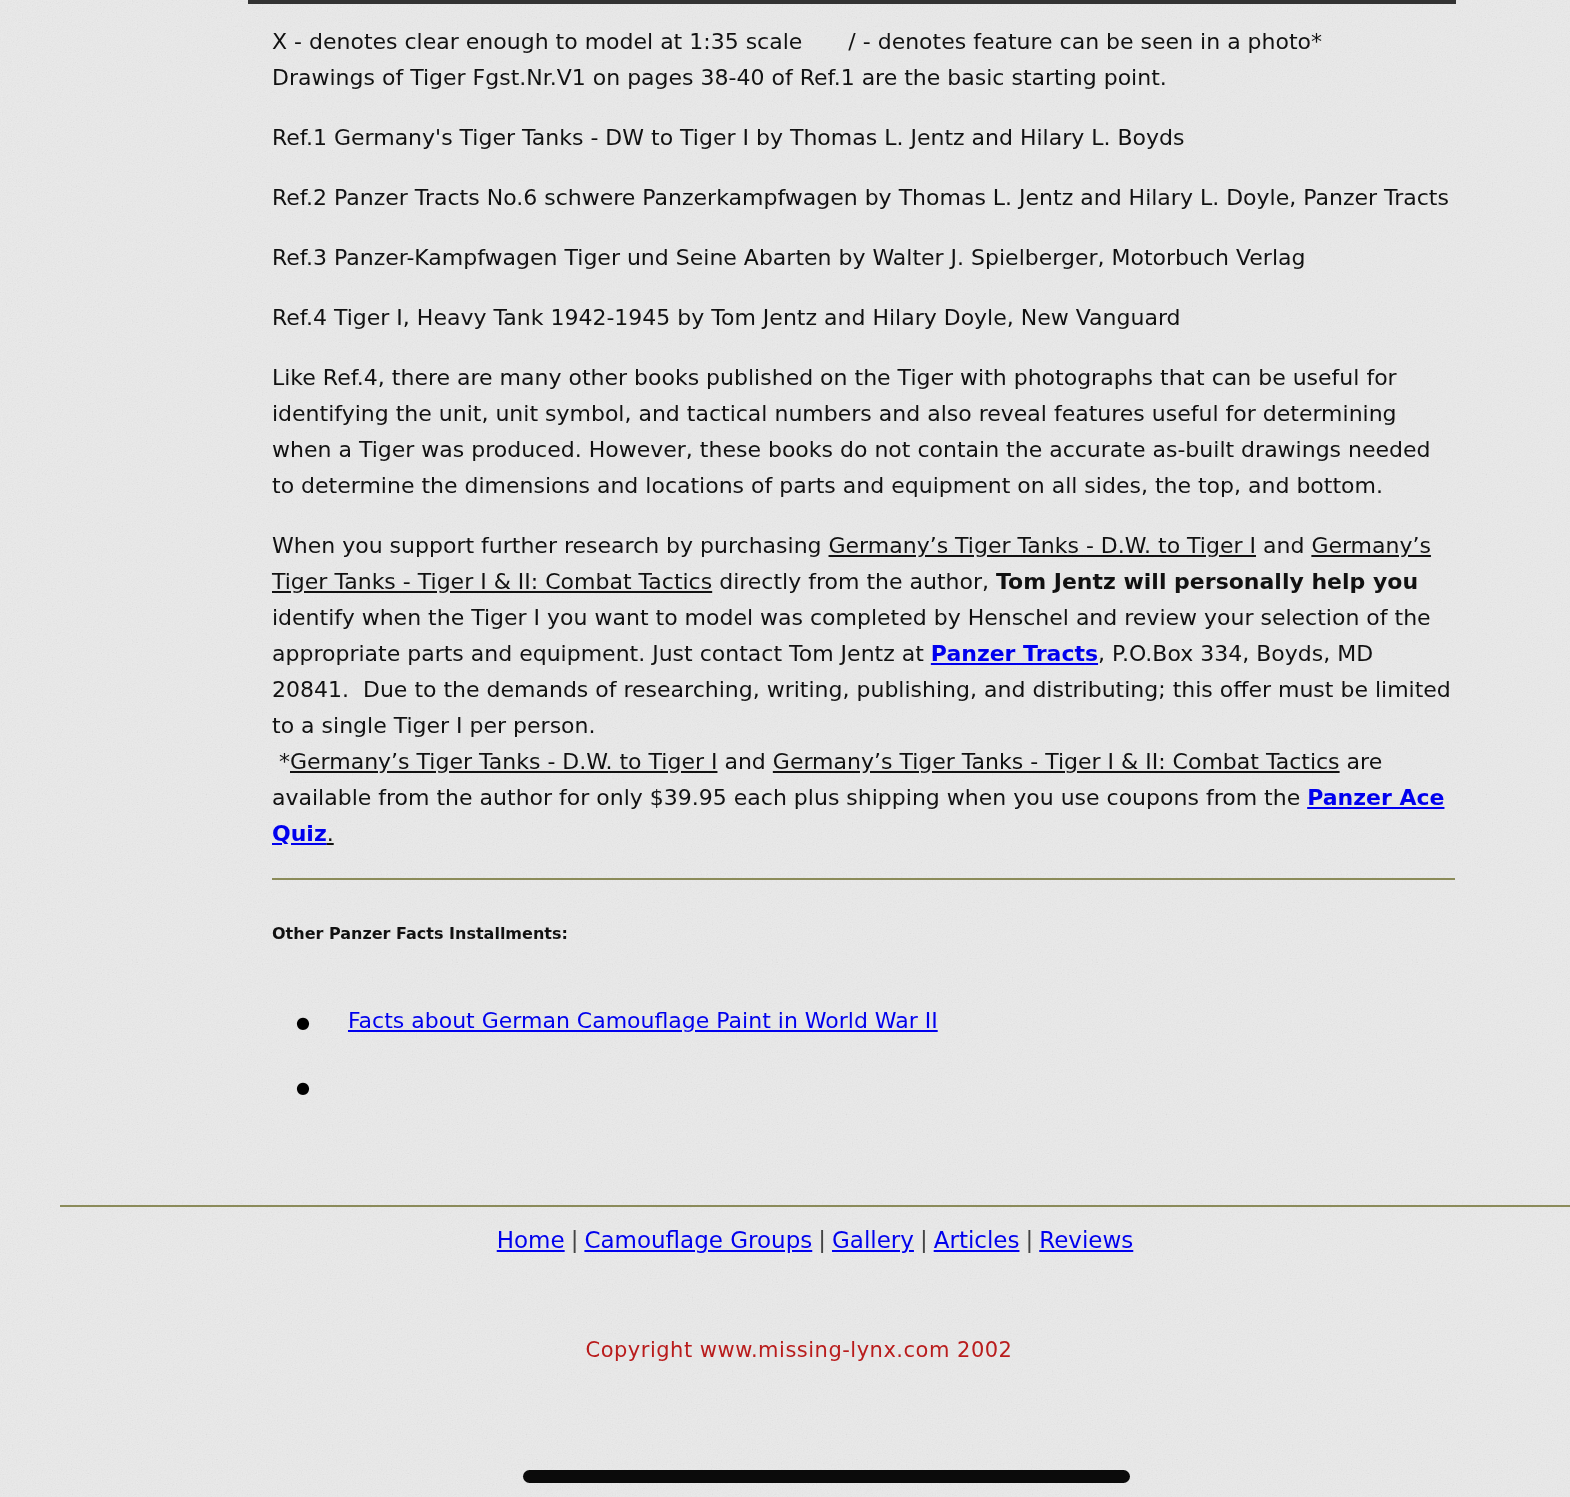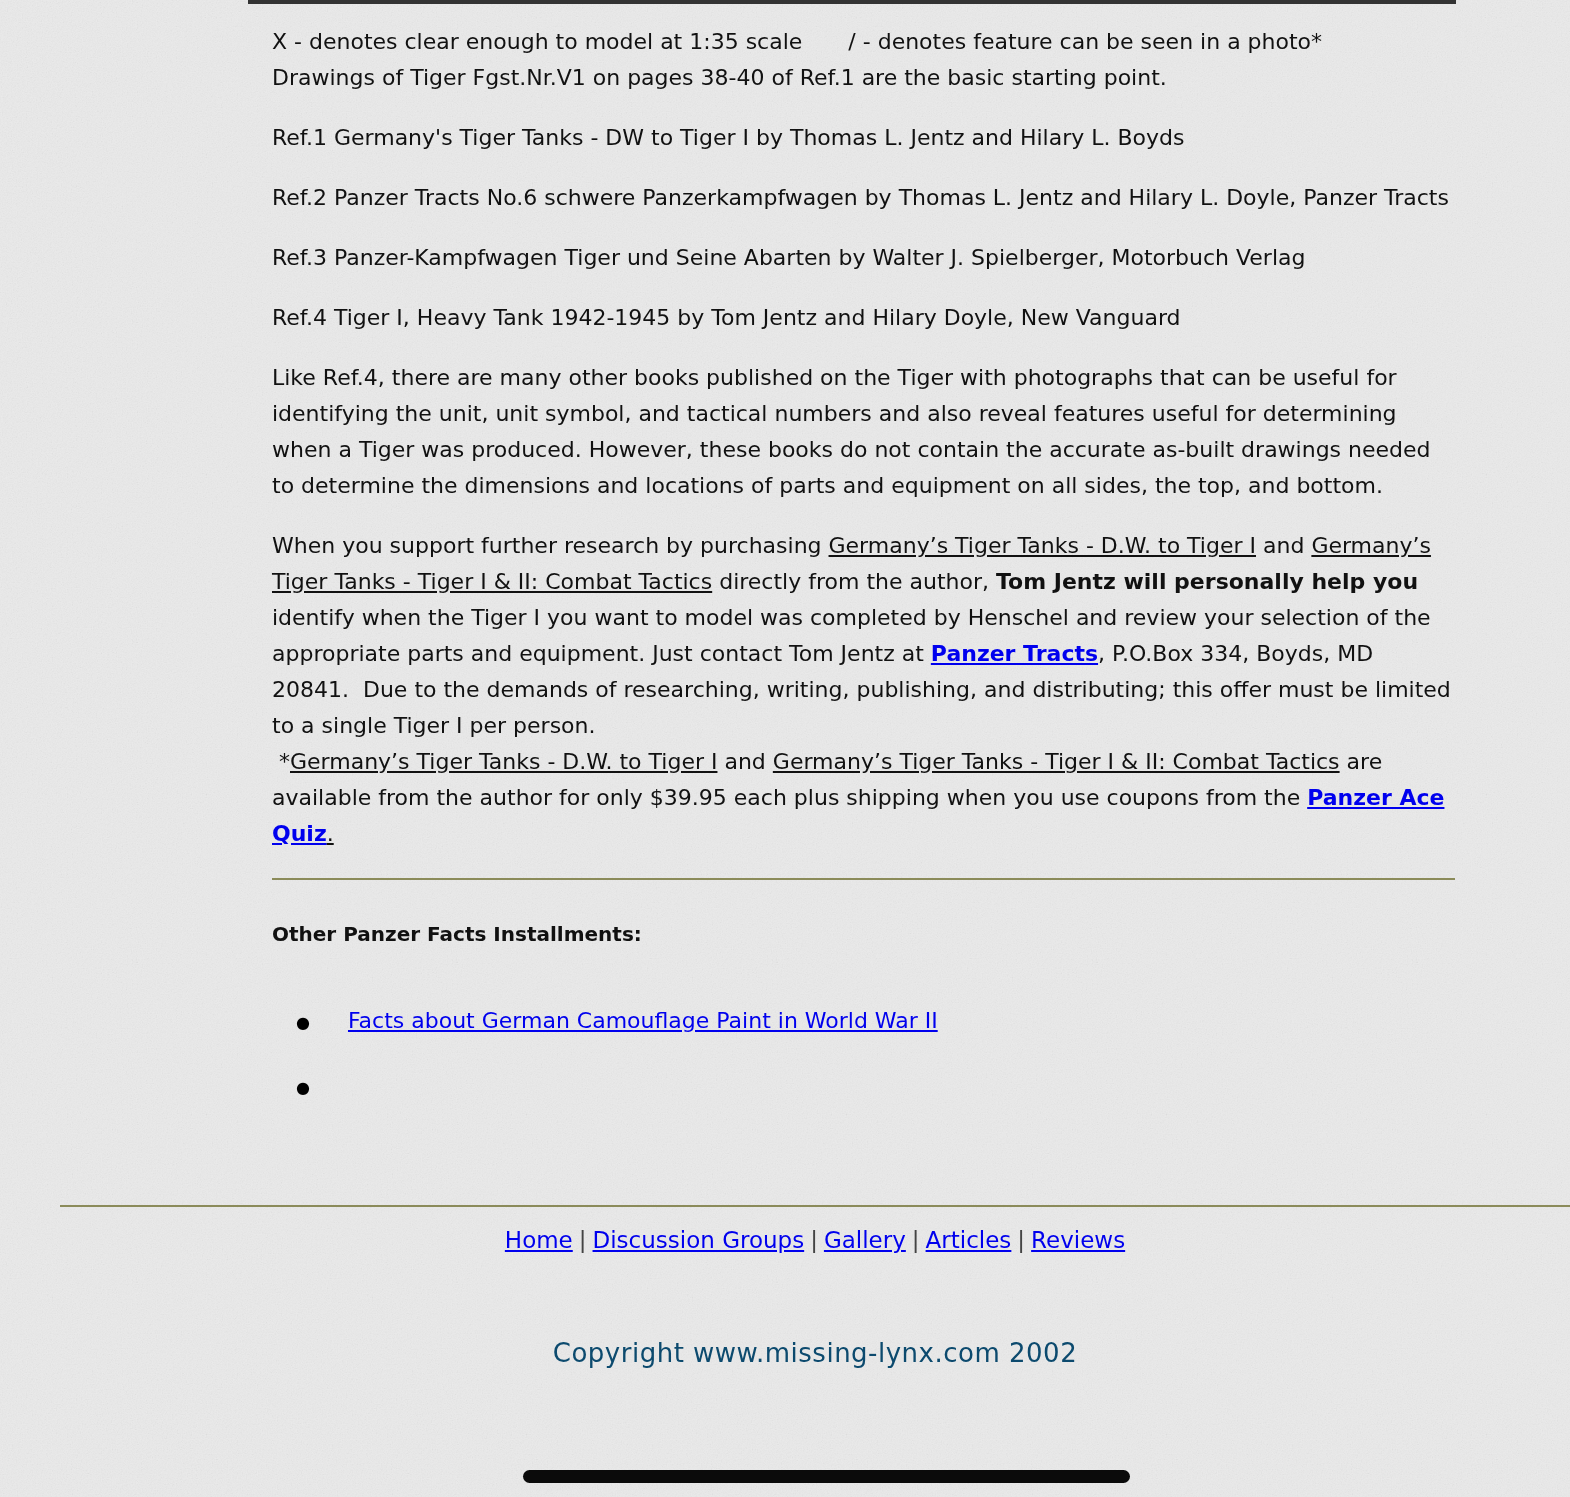--- a/index.html
+++ b/index.html
@@ -54,21 +54,21 @@
   }
   a.bold-link { font-weight: bold; }
   .hr-olive {
     height: 2px;
     background: #8b8b5a;
     border: none;
     margin: 26px 0 0 0;
   }
   .section-heading {
     font-weight: bold;
-    font-size: 20px;
+    font-size: 16px;
     margin-top: 36px;
   }
   ul.installments {
     list-style: none;
     margin: 32px 0 0 0;
     padding: 0;
   }
   ul.installments li {
     display: flex;
     align-items: baseline;
@@ -91,26 +91,26 @@
     position: absolute;
     left: 60px; top: 1221px;
     width: 1510px;
     text-align: center;
     font-size: 23px;
     line-height: 38px;
   }
   #footer-nav .sep { color: #444; padding: 0 6px; }
   #copyright-line {
     position: absolute;
-    left: 60px; top: 1338px;
+    left: 44px; top: 1338px;
     width: 1510px;
     text-align: center;
-    font-size: 26px;
+    font-size: 21px;
     letter-spacing: 0.5px;
-    color: #0c4a6e;
+    color: #b91c1c;
   }
   .home-indicator {
     position: absolute;
     left: 523px; top: 1470px;
     width: 607px; height: 13px;
     background: #0b0b0b;
     border-radius: 7px;
   }
 </style>
 </head>
@@ -165,21 +165,21 @@
           <span class="bullet">●</span>
         </li>
       </ul>
 
     </div>
 
     <div class="hr-wide"></div>
 
     <div id="footer-nav">
       <div>
-        <a class="blue-link">Home</a><span class="sep">|</span><a class="blue-link">Discussion Groups</a><span class="sep">|</span><a class="blue-link">Gallery</a><span class="sep">|</span><a class="blue-link">Articles</a><span class="sep">|</span><a class="blue-link">Reviews</a>
+        <a class="blue-link">Home</a><span class="sep">|</span><a class="blue-link">Camouflage Groups</a><span class="sep">|</span><a class="blue-link">Gallery</a><span class="sep">|</span><a class="blue-link">Articles</a><span class="sep">|</span><a class="blue-link">Reviews</a>
       </div>
     </div>
 
     <div id="copyright-line">Copyright www.missing-lynx.com 2002</div>
 
     <div class="home-indicator"></div>
 
   </div>
 </div>
 

